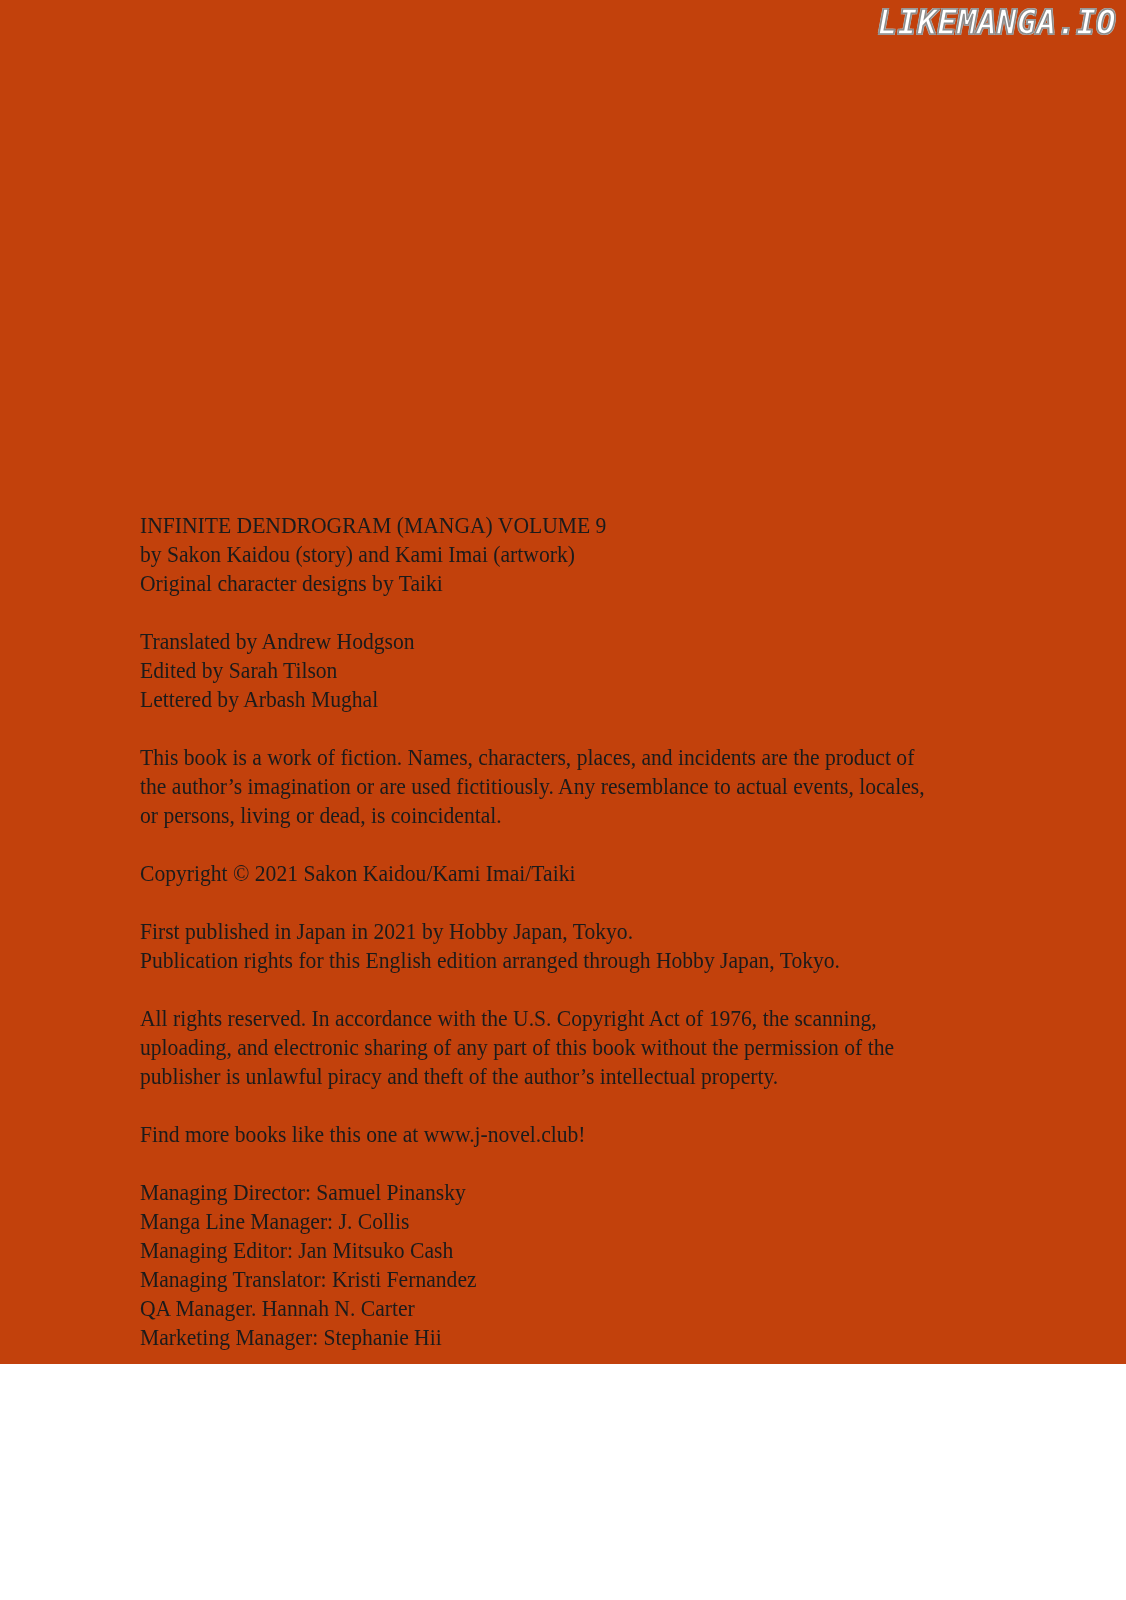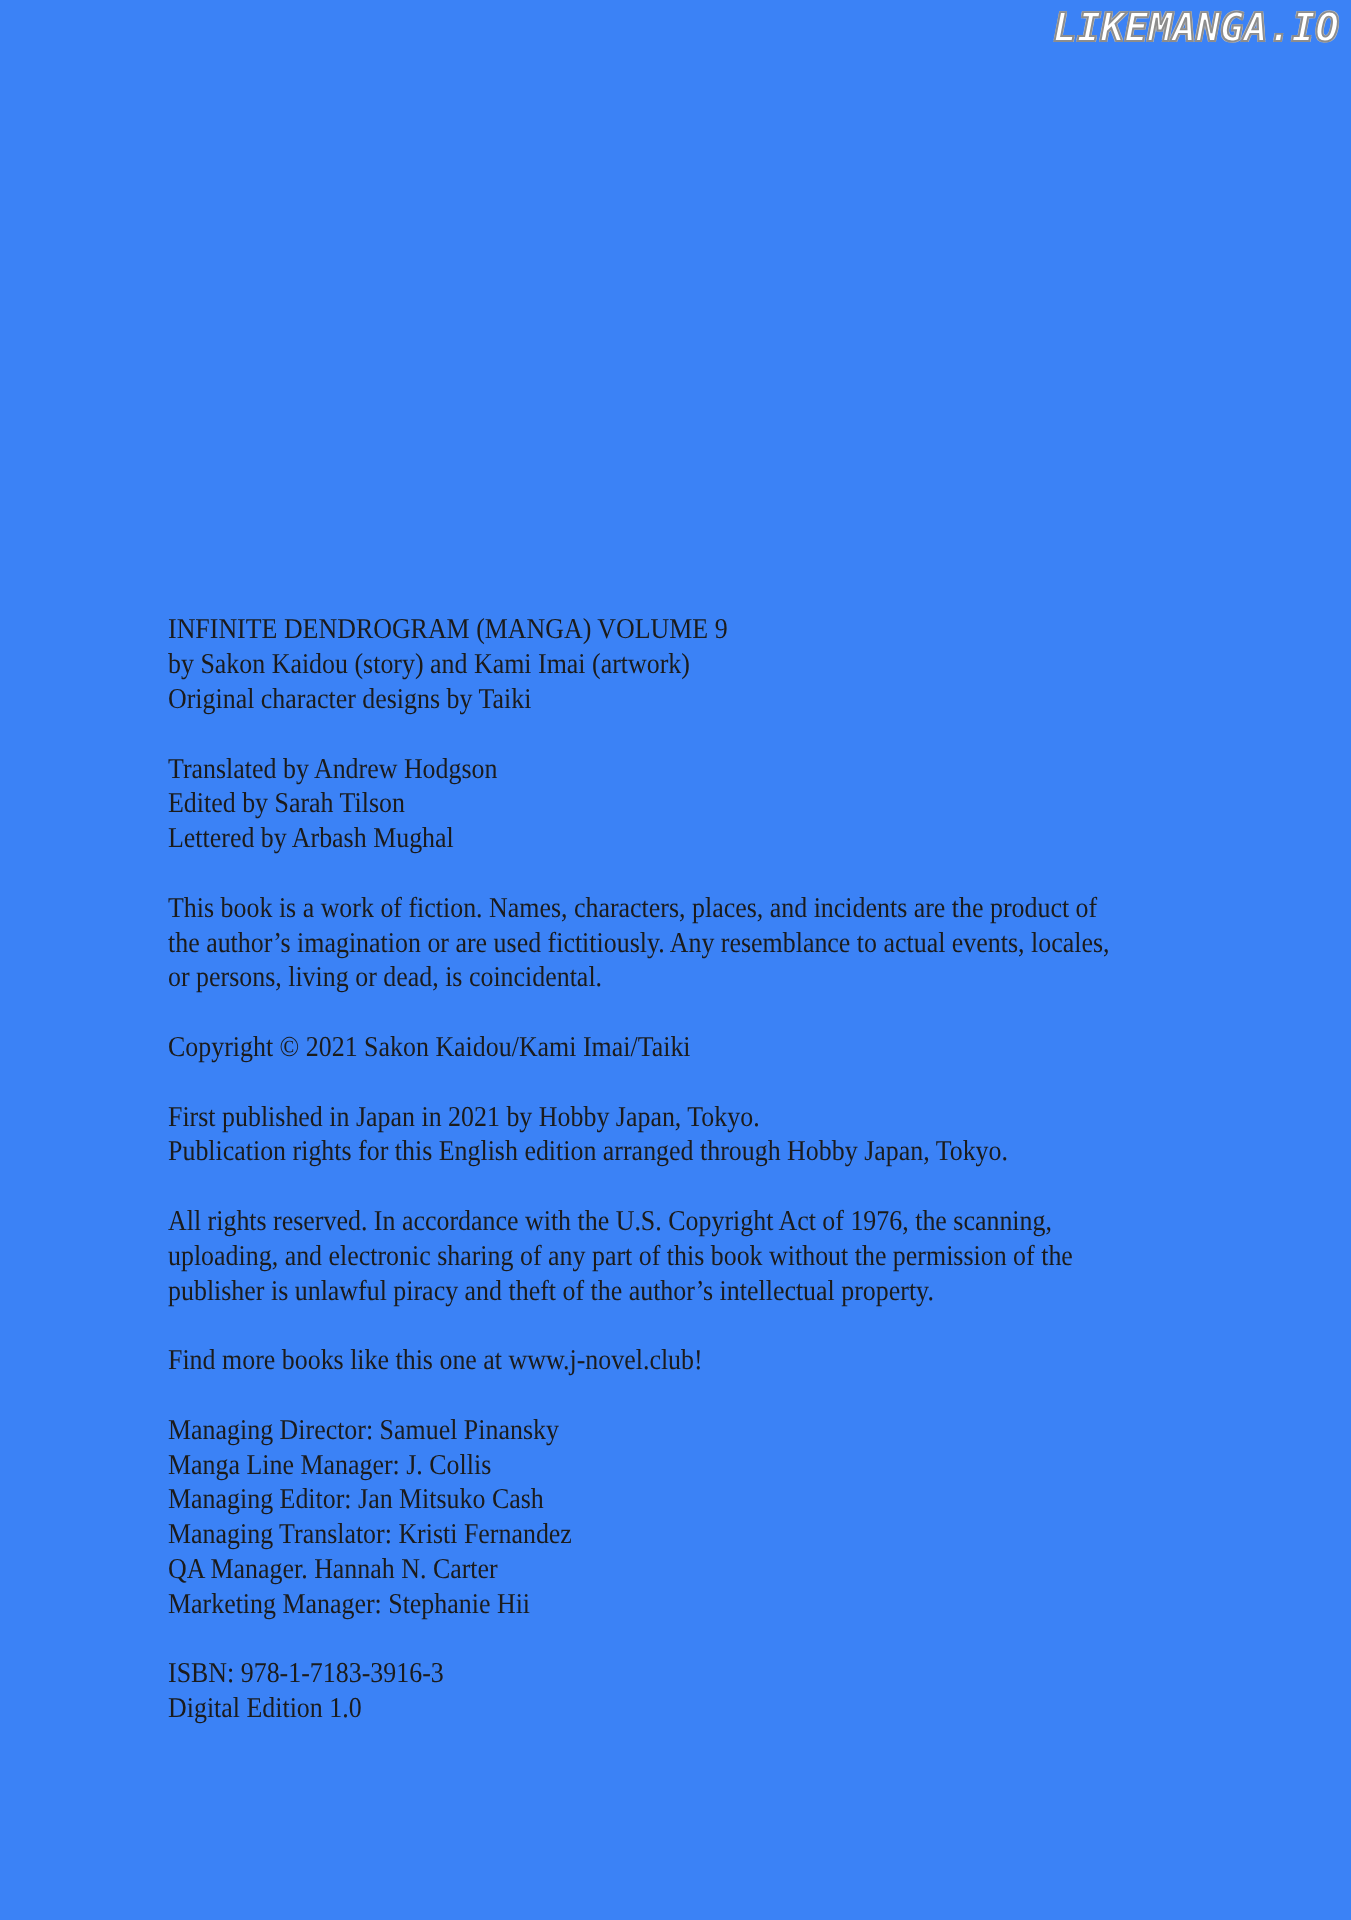--- a/index.html
+++ b/index.html
@@ -3,22 +3,22 @@
 <meta charset="utf-8">
 <style>
   html, body {
     margin: 0;
     padding: 0;
     background: #ffffff;
   }
   .page {
     position: relative;
     width: 1126px;
-    height: 1600px;
-    background: #3b82f6;
+    height: 1364px;
+    background: #c2410c;
     overflow: hidden;
     font-family: "Liberation Serif", serif;
     color: #1b1b1b;
   }
   .watermark {
     position: absolute;
     top: 3px;
     right: 10px;
     font-family: "DejaVu Sans Mono", monospace;
     font-weight: bold;

